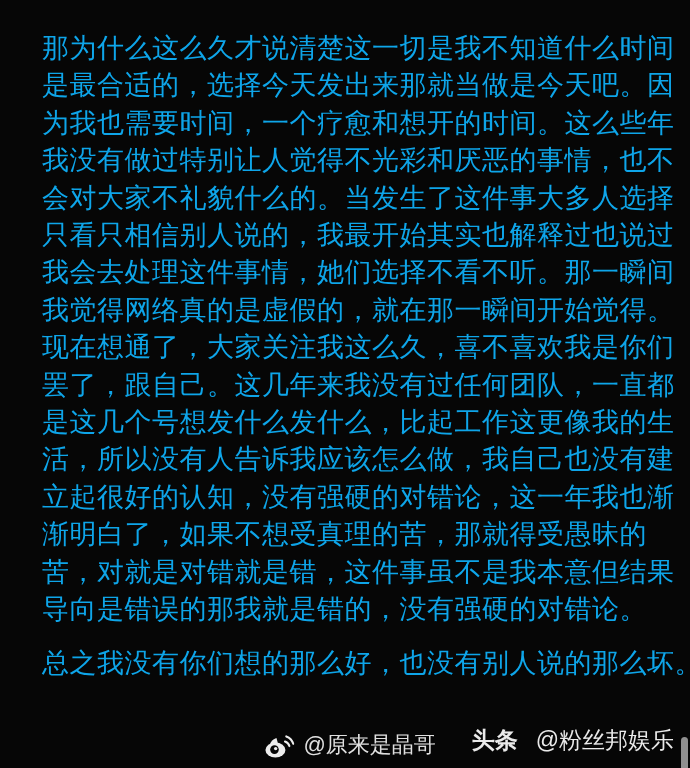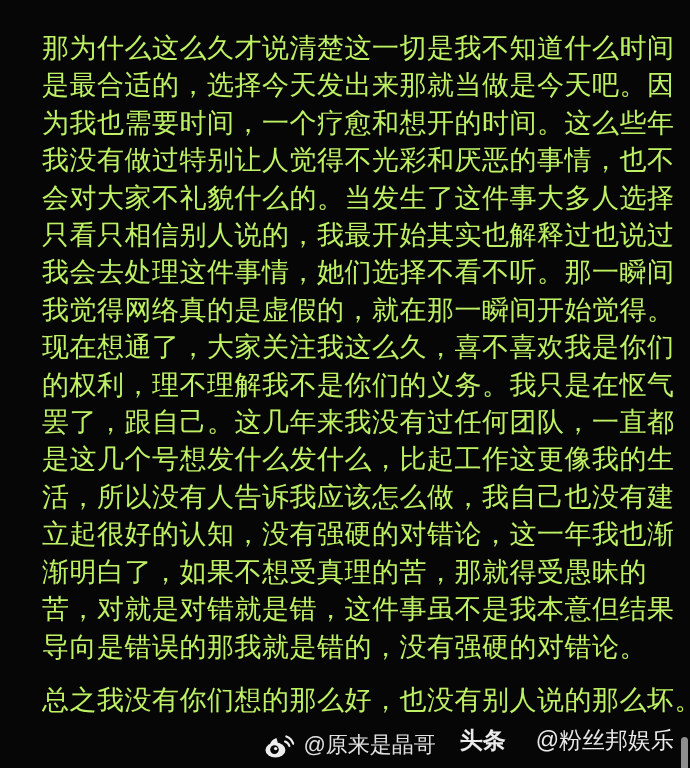--- a/index.html
+++ b/index.html
@@ -12,21 +12,21 @@
     background: #060606;
     position: relative;
     overflow: hidden;
     font-family: "Liberation Sans", "DejaVu Sans", sans-serif;
   }
   .post {
     position: absolute;
     left: 42px;
     right: 2px;
     top: 30px;
-    color: #bef264;
+    color: #0ea5e9;
     font-size: 27px;
     line-height: 37.4px;
     letter-spacing: 0.5px;
     font-weight: 400;
   }
   .post-line {
     white-space: nowrap;
   }
   .final-line {
     margin-top: 16px;
@@ -58,21 +58,21 @@
   .toutiao-credit {
     position: absolute;
     right: 16px;
     bottom: 12px;
     color: #eaeaea;
     font-size: 23px;
     white-space: nowrap;
   }
   .toutiao-brand {
     font-weight: 800;
-    margin-right: 18px;
+    margin-right: 6px;
   }
   .toutiao-handle {
     font-weight: 400;
     margin-left: 12px;
   }
   .scrollbar-thumb {
     position: absolute;
     right: 2px;
     top: 737px;
     width: 7px;
@@ -87,21 +87,20 @@
 <div class="post">
   <div class="post-line">那为什么这么久才说清楚这一切是我不知道什么时间</div>
   <div class="post-line">是最合适的，选择今天发出来那就当做是今天吧。因</div>
   <div class="post-line">为我也需要时间，一个疗愈和想开的时间。这么些年</div>
   <div class="post-line">我没有做过特别让人觉得不光彩和厌恶的事情，也不</div>
   <div class="post-line">会对大家不礼貌什么的。当发生了这件事大多人选择</div>
   <div class="post-line">只看只相信别人说的，我最开始其实也解释过也说过</div>
   <div class="post-line">我会去处理这件事情，她们选择不看不听。那一瞬间</div>
   <div class="post-line">我觉得网络真的是虚假的，就在那一瞬间开始觉得。</div>
   <div class="post-line">现在想通了，大家关注我这么久，喜不喜欢我是你们</div>
-  <div class="post-line">的权利，理不理解我不是你们的义务。我只是在怄气</div>
   <div class="post-line">罢了，跟自己。这几年来我没有过任何团队，一直都</div>
   <div class="post-line">是这几个号想发什么发什么，比起工作这更像我的生</div>
   <div class="post-line">活，所以没有人告诉我应该怎么做，我自己也没有建</div>
   <div class="post-line">立起很好的认知，没有强硬的对错论，这一年我也渐</div>
   <div class="post-line">渐明白了，如果不想受真理的苦，那就得受愚昧的</div>
   <div class="post-line">苦，对就是对错就是错，这件事虽不是我本意但结果</div>
   <div class="post-line">导向是错误的那我就是错的，没有强硬的对错论。</div>
   <div class="final-line">总之我没有你们想的那么好，也没有别人说的那么坏。</div>
 </div>
 

